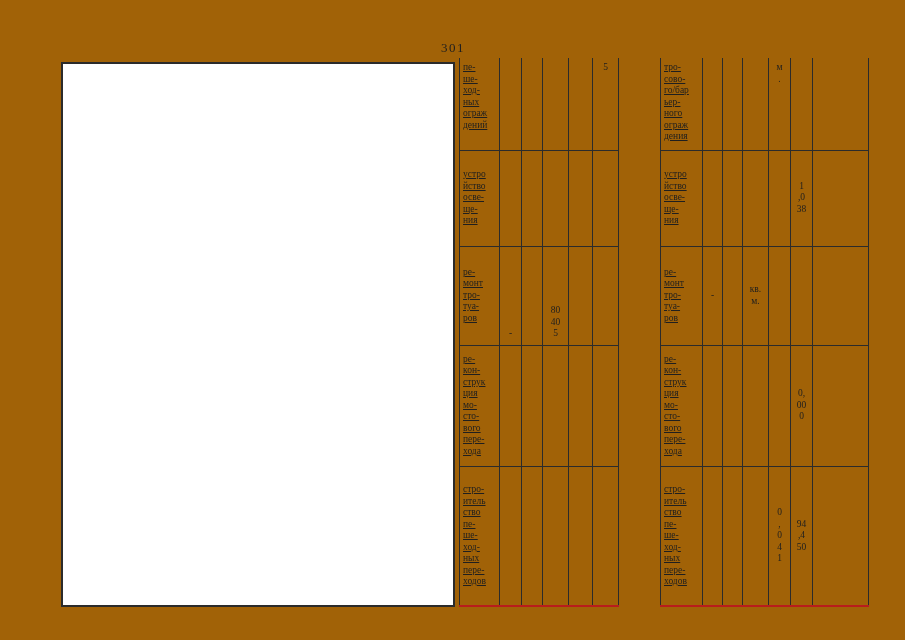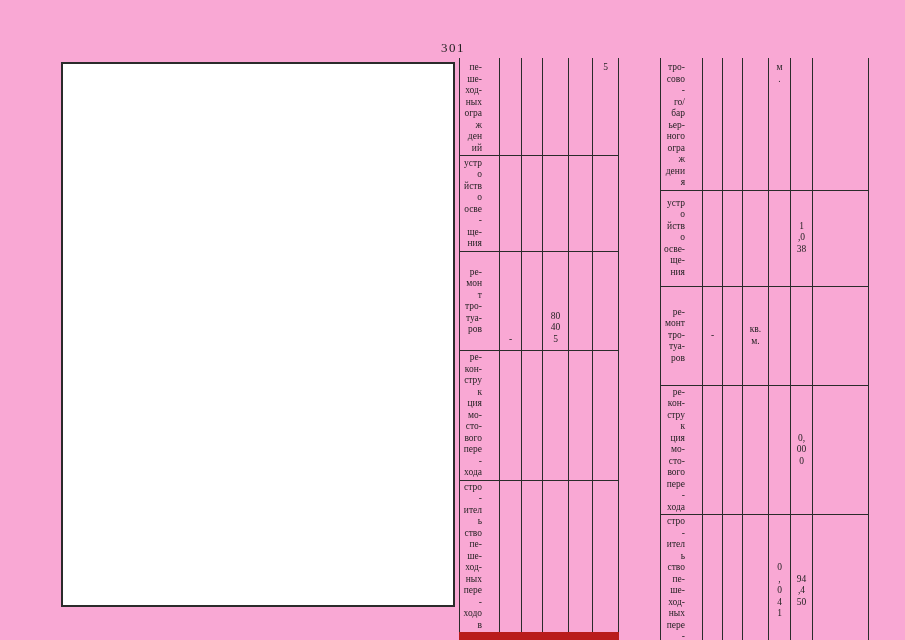--- a/index.html
+++ b/index.html
@@ -4,21 +4,21 @@
 <style>
   html, body {
     margin: 0;
     padding: 0;
     background: #ffffff;
   }
   .page {
     position: relative;
     width: 905px;
     height: 640px;
-    background: #f9a8d4;
+    background: #a16207;
     font-family: "Liberation Serif", "DejaVu Serif", serif;
     color: #1f1f1f;
     overflow: hidden;
   }
   .pagenum {
     position: absolute;
     top: 40px;
     left: 441px;
     font-size: 13px;
     letter-spacing: 1.5px;
@@ -51,22 +51,22 @@
     vertical-align: middle;
     padding: 1px;
     overflow: hidden;
     word-wrap: break-word;
   }
   .frag tr.r0 td {
     border-top: none;
     vertical-align: top;
     padding-top: 4px;
   }
-  .frag tr.rlast td { border-bottom: 8px solid #b91c1c; }
-  .frag td.lbl { text-align: right; padding-left: 3px; padding-right: 17px; }
+  .frag tr.rlast td { border-bottom: 2px solid #b91c1c; }
+  .frag td.lbl { text-align: left; padding-left: 3px; padding-right: 3px; text-decoration: underline; }
   .frag td.num { text-align: center; padding-left: 0; padding-right: 0; }
   .frag td.vb  { vertical-align: bottom; padding-bottom: 5px; }
   tr.h1 { height: 92px; }
   tr.h2 { height: 96px; }
   tr.h3 { height: 99px; }
   tr.h4 { height: 121px; }
   tr.h5 { height: 140px; }
 </style>
 </head>
 <body>

